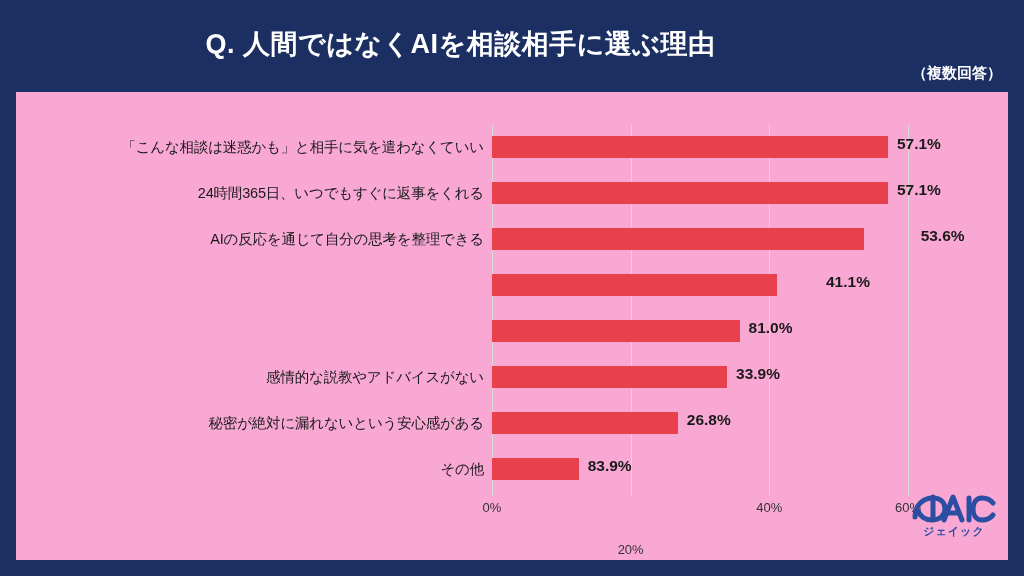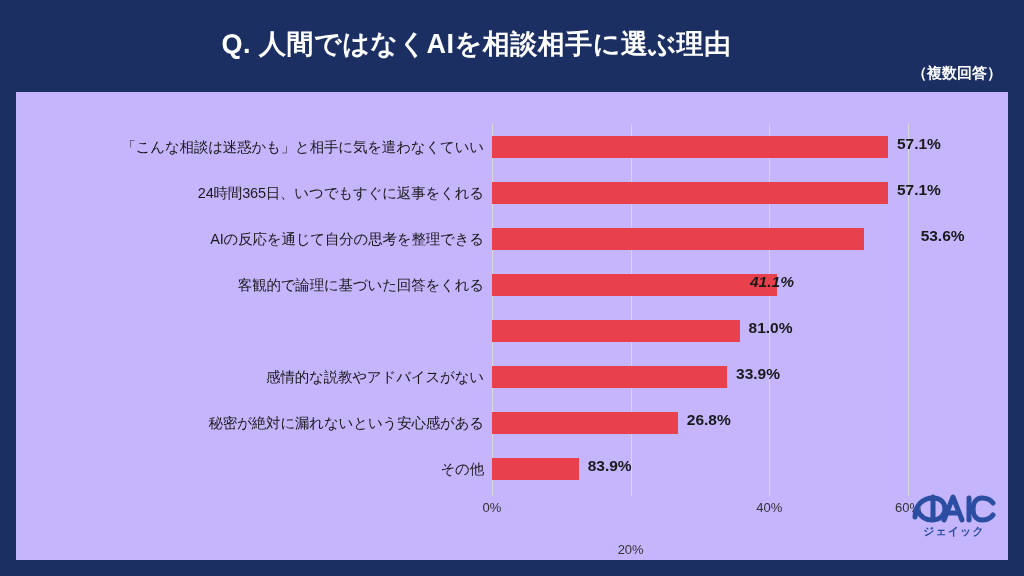--- a/index.html
+++ b/index.html
@@ -17,21 +17,21 @@
 
   
   .header {
     position: absolute;
     left: 0; top: 0;
     width: 1024px;
     height: 92px;
   }
   .title {
     position: absolute;
-    left: 16px; top: 26px;
+    left: 0; top: 26px;
     width: 921px;
     text-align: center;
     color: #ffffff;
     font-size: 27px;
     font-weight: bold;
     letter-spacing: 0.5px;
     white-space: nowrap;
   }
   .subtitle {
     position: absolute;
@@ -44,21 +44,21 @@
     white-space: nowrap;
   }
 
   
   .card {
     position: absolute;
     left: 16px;
     top: 92px;
     width: 992px;
     height: 468px;
-    background: #c4b5fd;
+    background: #f9a8d4;
     box-shadow: 0 0 0 0 rgba(0,0,0,0);
   }
 
   
   .chart {
     position: absolute;
     left: 0; top: 0;
     width: 992px;
     height: 468px;
   }
@@ -189,23 +189,22 @@
           <div class="cat-label">24時間365日、いつでもすぐに返事をくれる</div>
           <div class="bar" style="width: 395.893px; background: rgb(232, 64, 76);"></div>
           <div class="val-label" style="left: 880.893px;">57.1%</div>
         </div>
         <div class="row" style="top: 92px;">
           <div class="cat-label">AIの反応を通じて自分の思考を整理できる</div>
           <div class="bar" style="width: 371.627px; background: rgb(232, 64, 76);"></div>
           <div class="val-label" style="left: 856.627px; padding-left: 48px;">53.6%</div>
         </div>
         <div class="row" style="top: 138px;">
-          <div class="cat-label">客観的で論理に基づいた回答をくれる</div>
           <div class="bar" style="width: 284.96px; background: rgb(232, 64, 76);"></div>
-          <div class="val-label" style="left: 734px; font-style: italic;">41.1%</div>
+          <div class="val-label" style="left: 810px;">41.1%</div>
         </div>
         <div class="row" style="top: 184px;">
           <div class="bar" style="width: 247.52px; background: rgb(232, 64, 76);"></div>
           <div class="val-label" style="left: 732.52px;">81.0%</div>
         </div>
         <div class="row" style="top: 230px;">
           <div class="cat-label">感情的な説教やアドバイスがない</div>
           <div class="bar" style="width: 235.04px; background: rgb(232, 64, 76);"></div>
           <div class="val-label" style="left: 720.04px;">33.9%</div>
         </div>

